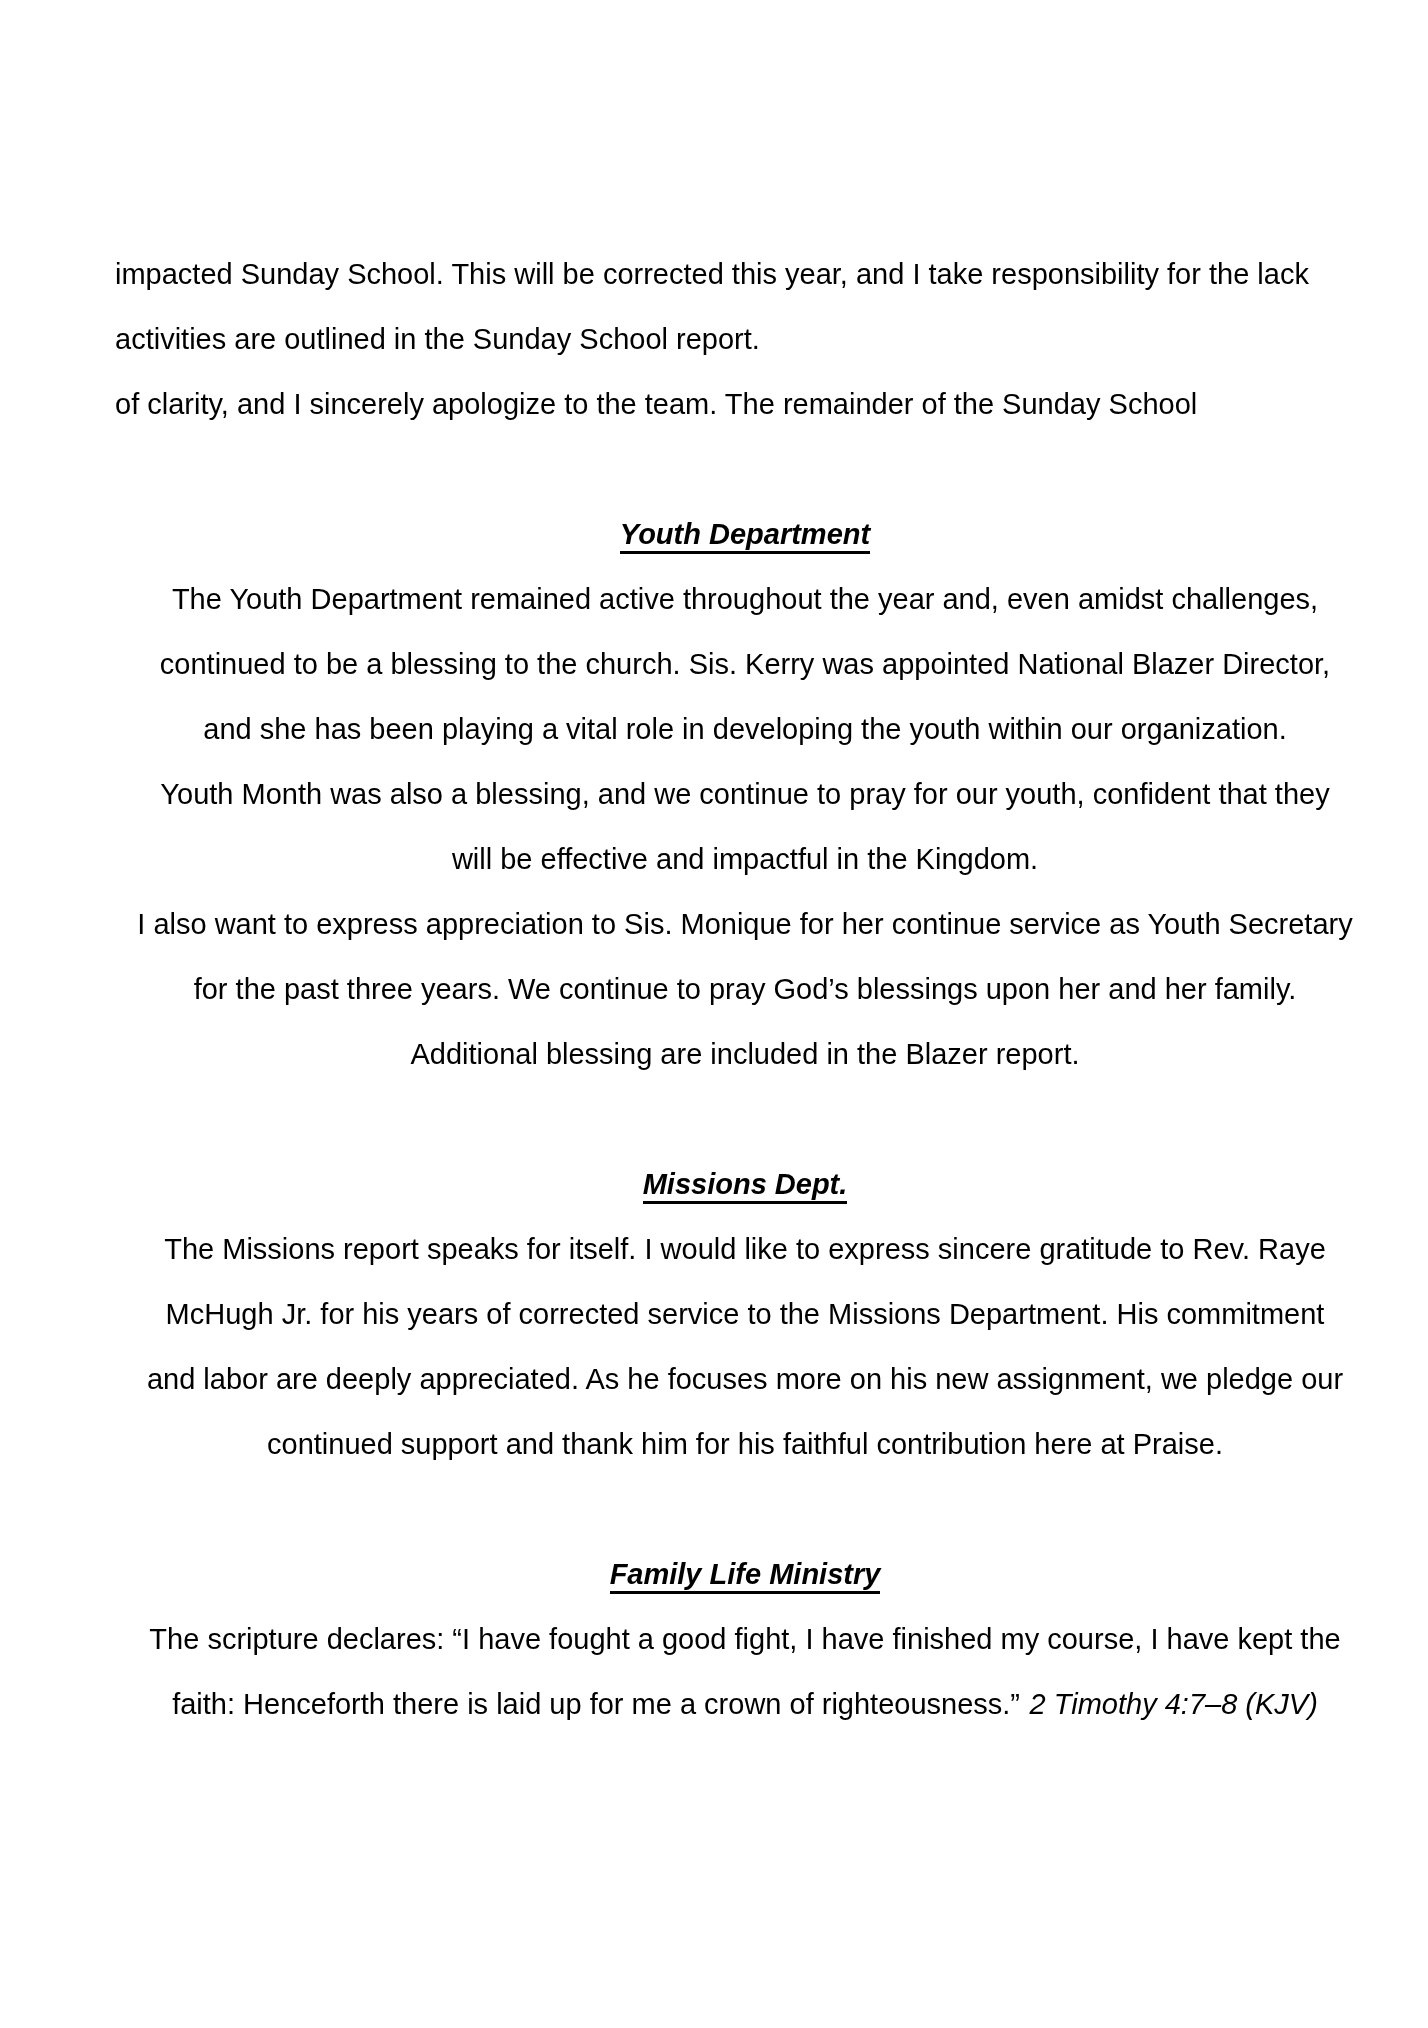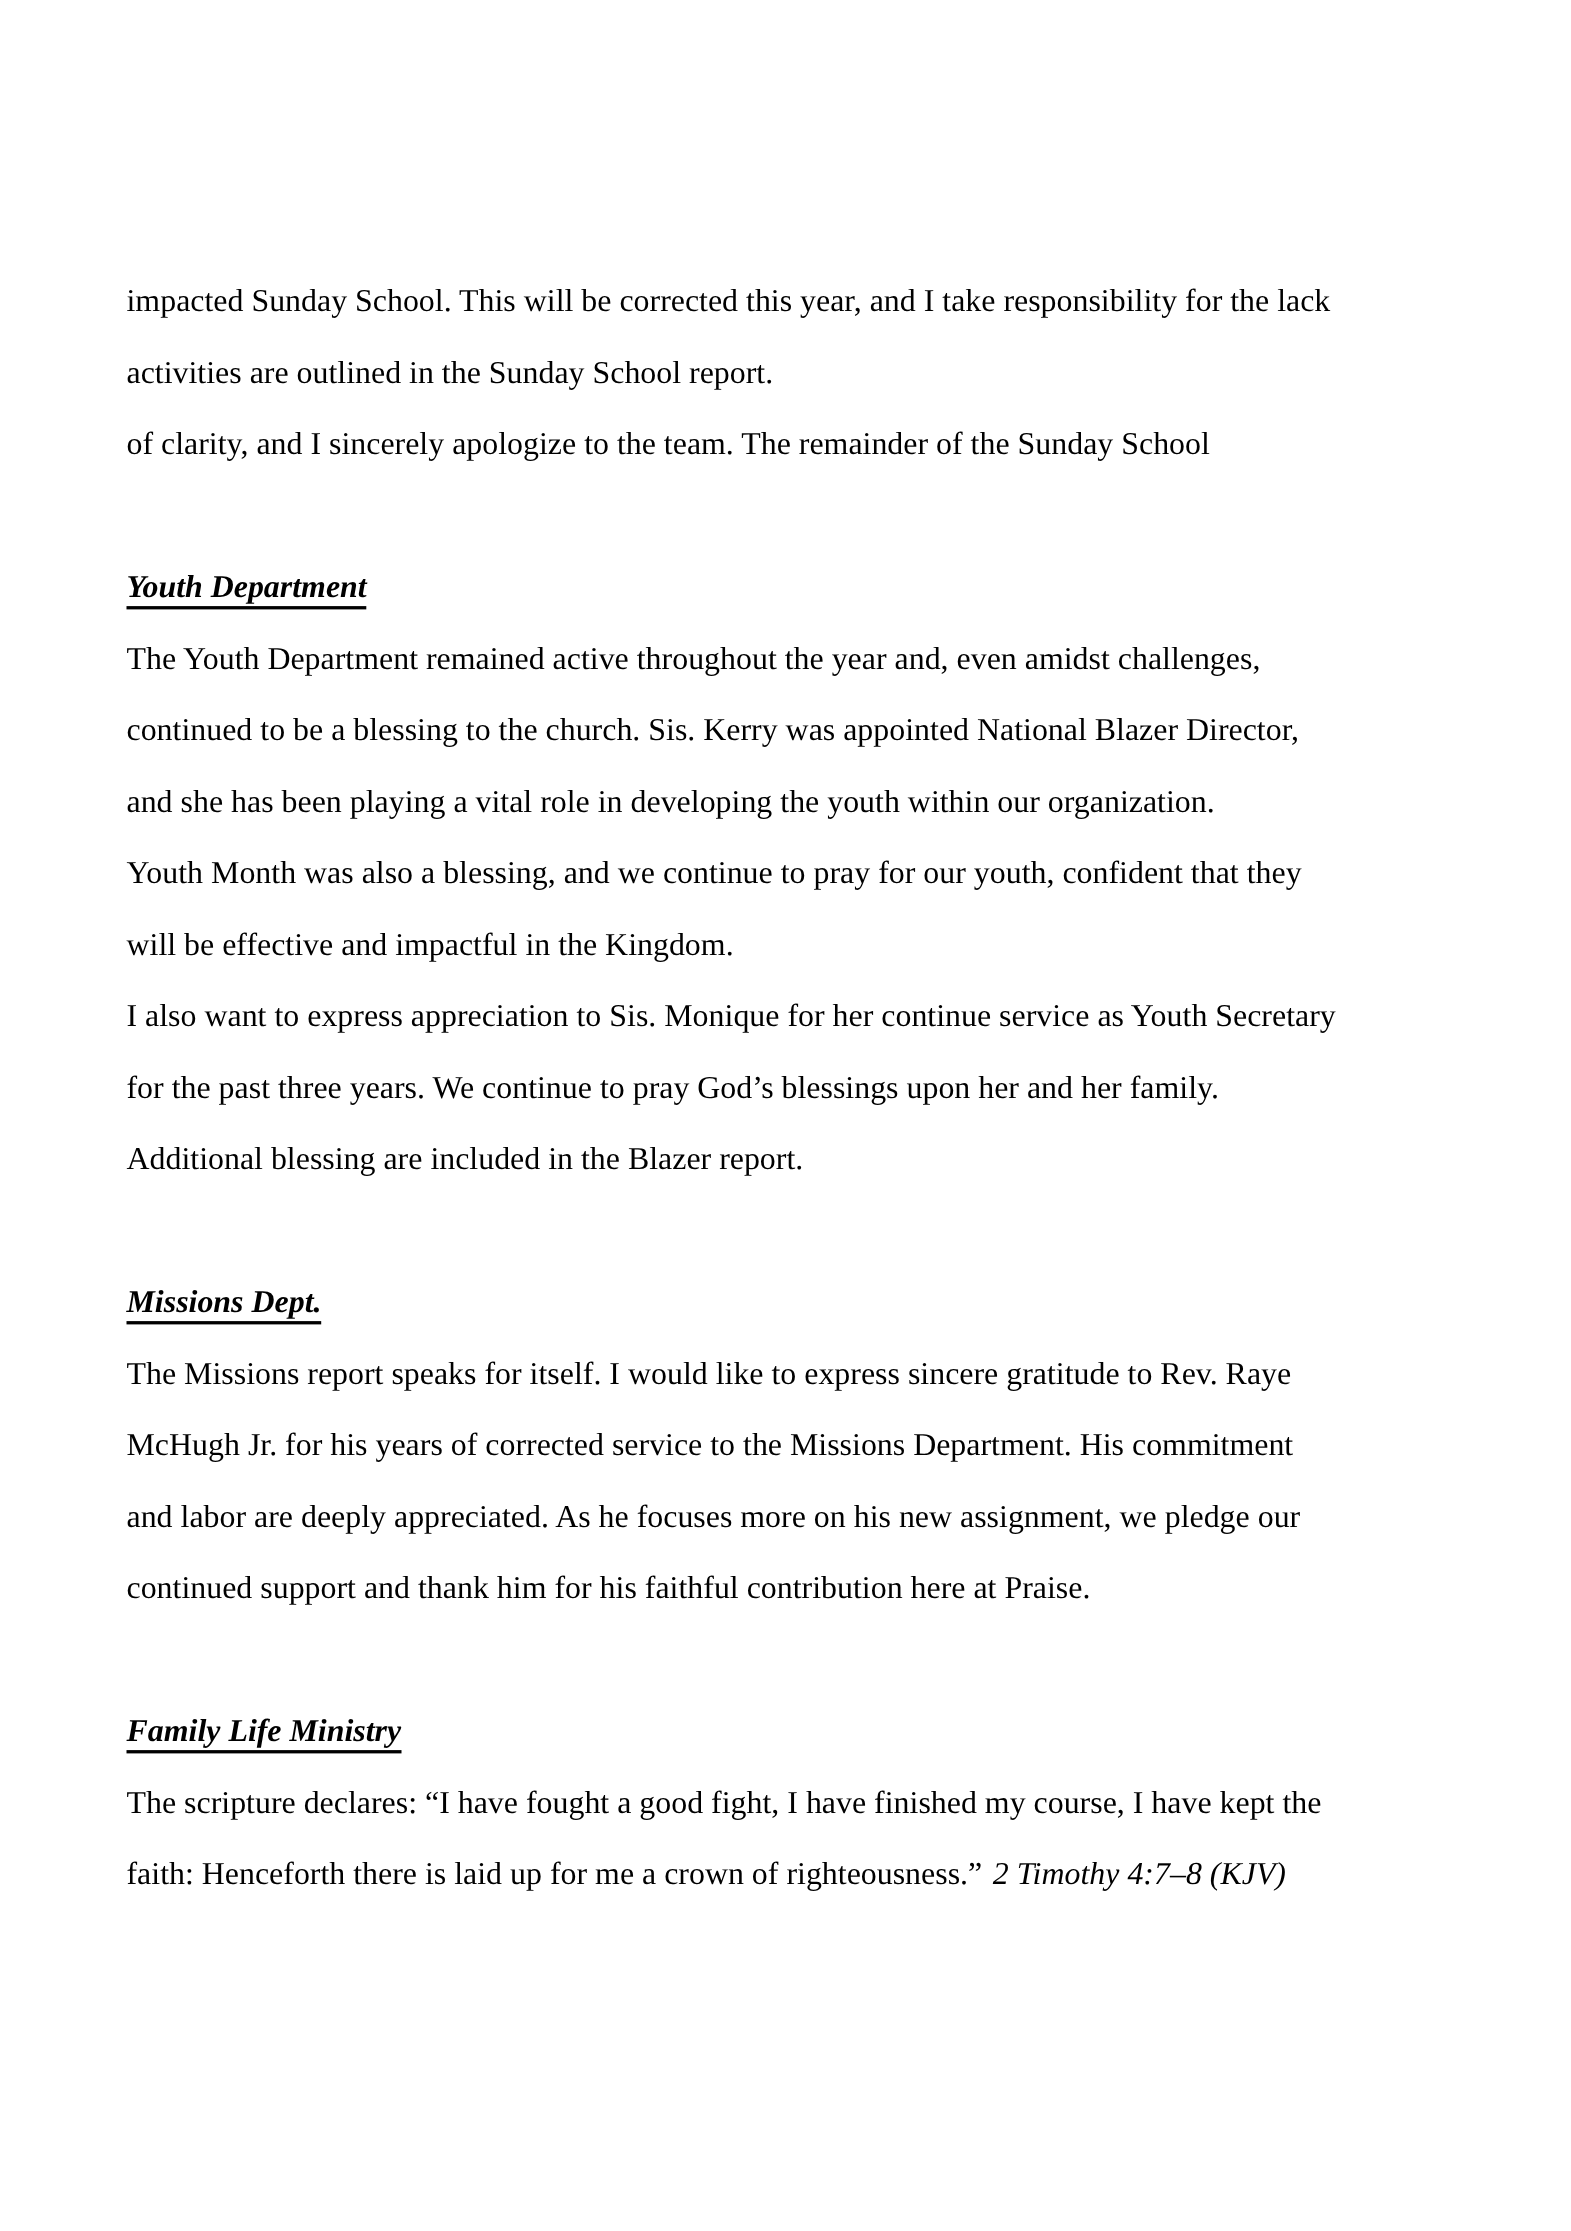--- a/index.html
+++ b/index.html
@@ -6,38 +6,39 @@
     margin: 0;
     padding: 0;
     background: #e8e8e8;
   }
   .page {
     position: relative;
     width: 1428px;
     height: 2028px;
     background: #ffffff;
     color: #000000;
-    font-family: Liberation Serif, serif;
+    font-family: Liberation Sans, sans-serif;
     font-size: 29px;
     overflow: hidden;
   }
   .content {
     position: absolute;
     left: 115px;
     top: 242px;
     width: 1260px;
   }
   .line {
     display: block;
     height: 65px;
     line-height: 65px;
     white-space: nowrap;
   }
   .section {
     margin-top: 65px; 
+    text-align: center;
   }
   .heading-line {
     height: 65px;
     line-height: 65px;
     white-space: nowrap;
   }
   .heading-text {
     font-weight: bold;
     font-style: italic;
     border-bottom: 3px solid #000000;

